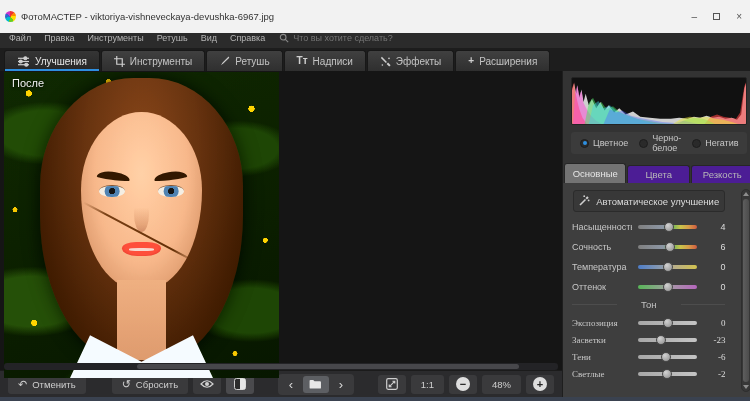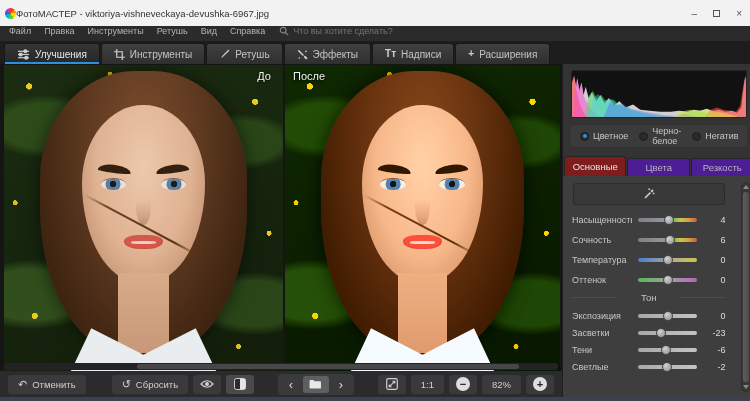--- a/index.html
+++ b/index.html
@@ -1,20 +1,20 @@
 <!DOCTYPE html>
 <html><head>
 <meta charset="utf-8">
 <style>
   * { margin:0; padding:0; box-sizing:border-box; }
   body { font-family:"Liberation Sans","DejaVu Sans",sans-serif; background:#000; }
   .window { width:750px; height:401px; display:flex; flex-direction:column; overflow:hidden; background:#141414; position:relative; }
 
   
-  .titlebar { height:26px; background:#f2f2f2; display:flex; align-items:center; padding:0 8px 0 5px; font-size:9.5px; color:#333; flex:none; }
+  .titlebar { height:33px; background:#f2f2f2; display:flex; align-items:center; padding:0 8px 0 5px; gap:5px; font-size:9.5px; color:#333; flex:none; }
   .logo { width:11px; height:11px; border-radius:50%; background:conic-gradient(#e33 0 12%, #f80 12% 25%, #fd0 25% 40%, #6c2 40% 55%, #0bc 55% 70%, #36c 70% 85%, #c3c 85% 100%); flex:none; }
   .win-controls { margin-left:auto; display:flex; align-items:center; gap:16px; color:#555; font-size:10px; }
   .max-box { width:7px; height:7px; border:1px solid #555; display:inline-block; }
 
   
   .menubar { height:15px; background:#2b2b2b; display:flex; align-items:flex-start; padding:0 9px; font-size:9px; color:#b5b5b5; flex:none; }
   #menu-items { display:flex; gap:13px; }
   .menu-item { cursor:default; }
   .menu-search { display:flex; align-items:center; gap:4px; margin-left:14px; color:#757575; }
 
@@ -98,25 +98,25 @@
   
   .panel { flex:1; background:#333; border-left:1px solid #1e1e1e; display:flex; flex-direction:column; padding-top:4px; min-height:0; }
   .hist-box { margin:2px 8px 7px; height:48px; background:#111; border:1px solid #232323; border-radius:2px; overflow:hidden; flex:none; }
   .hist-box svg { display:block; width:100%; height:100%; }
   .mode-box { margin:0 8px; height:22px; background:#3b3b3b; border-radius:3px; display:flex; align-items:center; gap:11px; padding:0 9px; font-size:9px; color:#c8c8c8; flex:none; }
   .mode { display:flex; align-items:center; gap:4px; cursor:pointer; }
   .radio { width:9px; height:9px; border-radius:50%; background:#2a2a2a; border:1px solid #1d1d1d; flex:none; position:relative; }
   .radio.on::after { content:""; position:absolute; inset:1.5px; border-radius:50%; background:#2e8fe0; }
   .panel-tabs { margin-top:9px; display:flex; align-items:flex-end; flex:none; padding:0 1px; }
   .ptab { flex:1; height:18px; background:#4c1d95; border:1px solid #262626; border-bottom:none; border-radius:3px 3px 0 0; font-size:9.5px; color:#b8b8b8; display:flex; align-items:center; justify-content:center; margin-right:1px; cursor:pointer; }
-  .ptab.active { background:#7f1d1d; height:20px; color:#e6e6e6;text-align:center; }
+  .ptab.active { background:#737373; height:20px; color:#e6e6e6;text-align:center; }
   .panel-body { flex:1; background:#3e3e3e; position:relative; padding:7px 30px 2px 9px; overflow:hidden; min-height:0; }
   .auto-btn { margin:0 auto 7px; width:152px; height:22px; background:#383838; border:1px solid #2b2b2b; border-radius:3px; color:#ddd; font-size:9.5px; display:flex; align-items:center; justify-content:center; gap:6px; cursor:pointer; }
   .srow { display:flex; align-items:center; gap:6px; font-size:9px; color:#c8c8c8; height:16px; margin-bottom:4px; }
-  .srow.tone { height:14px; margin-bottom:3px; }
+  .srow.tone { height:14px; margin-bottom:3px;font-family:Liberation Serif, serif; }
   .slabel { width:60px; flex:none; white-space:nowrap; overflow:hidden; }
   .strack { flex:1; height:4px; border-radius:2px; position:relative; }
   .sthumb { position:absolute; top:50%; transform:translate(-50%,-50%); width:10px; height:10px; border-radius:50%;
     background:radial-gradient(circle at 35% 30%, #d2d2d2, #8d8d8d); border:1px solid #484848; cursor:pointer; }
   .sval { width:22px; text-align:right; flex:none; color:#dcdcdc; }
   .tr-saturation { background:linear-gradient(90deg,#7f7f7f 0%,#8c96a4 42%,#6fb45c 58%,#c9c44a 72%,#d89c48 86%,#cf5a40 100%); }
   .tr-plain-light { background:linear-gradient(90deg,#9c9c9c,#cfcfcf); }
   .tr-temperature { background:linear-gradient(90deg,#4d7dc9 0%,#96a0aa 46%,#b2aa94 54%,#d2c24e 100%); }
   .tr-tint { background:linear-gradient(90deg,#57b657 0%,#98a498 46%,#a698a6 54%,#b566bd 100%); }
   .tr-plain { background:linear-gradient(90deg,#a8a8a8,#c4c4c4); }
@@ -190,69 +190,47 @@
         <span class="tab">
           <span class="tab-icon">
             <svg viewBox="0 0 12 12" width="11" height="11">
               <path d="M10.5 0.5 L4 7 L2 10 L5 8 L11.2 1.8 Z" fill="#cfcfcf"></path>
             </svg>
           </span>
           <span>Ретушь</span>
         </span>
         <span class="tab">
           <span class="tab-icon">
+            <span class="glyph-icon">Tт</span>
+          </span>
+          <span>Надписи</span>
+        </span>
+        <span class="tab">
+          <span class="tab-icon">
             <svg viewBox="0 0 12 12" width="11" height="11">
               <path d="M1.5 1.5 L7 7" stroke="#cfcfcf" stroke-width="1.6"></path>
               <path d="M8 8 L10.8 10.8" stroke="#cfcfcf" stroke-width="2.2"></path>
               <circle cx="9.8" cy="2.6" r="0.9" fill="#cfcfcf"></circle>
               <circle cx="2.6" cy="9.8" r="0.9" fill="#cfcfcf"></circle>
             </svg>
           </span>
           <span>Эффекты</span>
         </span>
         <span class="tab">
           <span class="tab-icon">
-            <span class="glyph-icon">Tт</span>
-          </span>
-          <span>Надписи</span>
-        </span>
-        <span class="tab">
-          <span class="tab-icon">
             <span class="glyph-icon">+</span>
           </span>
           <span>Расширения</span>
         </span>
       </span>
   </div>
 
   <div class="main">
     <div class="canvas-col">
       <div class="photo-area">
-        <div class="photo before" id="photo-before">
-          <span class="photo-label">До</span>
-
-  <div class="scene">
-    <div class="hair"></div>
-    <div class="face">
-      <div class="brow brow-l"></div>
-      <div class="brow brow-r"></div>
-      <div class="eye eye-l">
-                  <div class="iris"></div>
-                </div>
-      <div class="eye eye-r">
-                  <div class="iris"></div>
-                </div>
-      <div class="nose"></div>
-      <div class="lips"></div>
-    </div>
-    <div class="neck"></div>
-    <div class="collar"></div>
-    <div class="strand"></div>
-  </div>
-</div>
         <div class="photo after" id="photo-after">
           <span class="photo-label">После</span>
 
   <div class="scene">
     <div class="hair"></div>
     <div class="face">
       <div class="brow brow-l"></div>
       <div class="brow brow-r"></div>
       <div class="eye eye-l">
                   <div class="iris"></div>
@@ -313,21 +291,21 @@
         <span class="bb-btn icon-btn">
           <svg viewBox="0 0 12 12" width="12" height="12">
               <rect x="0.7" y="0.7" width="10.6" height="10.6" rx="1.5" fill="none" stroke="#cfcfcf" stroke-width="1.2"></rect>
               <path d="M3.2 8.8 L8.8 3.2 M3.2 6.4 V8.8 H5.6 M8.8 5.6 V3.2 H6.4" stroke="#cfcfcf" stroke-width="1.1" fill="none"></path>
             </svg>
         </span>
         <span class="bb-btn">1:1</span>
         <span class="bb-btn icon-btn">
           <span class="circ">−</span>
         </span>
-        <span class="bb-btn">82%</span>
+        <span class="bb-btn">48%</span>
         <span class="bb-btn icon-btn">
           <span class="circ">+</span>
         </span>
       </div>
     </div>
 
     <div class="panel">
       <div class="hist-box">
         <svg viewBox="0 0 166 44" preserveAspectRatio="none">
           <path fill="#e0e0e0" opacity="0.92" d="M0,44 L0,12 L2,5 L4,15 L5,7 L7,19 L9,11 L11,23 L13,15 L16,26 L19,20 L23,29 L27,23 L31,31 L35,26 L40,33 L45,29 L51,35 L58,32 L65,37 L74,38 L84,39 L94,39 L102,38 L110,39 L116,37 L122,38 L128,36 L134,38 L140,37 L146,39 L152,38 L157,40 L161,35 L163,18 L164,10 L166,4 L166,44 Z"></path>
@@ -359,20 +337,21 @@
           <span class="ptab">Резкость</span>
         </div>
       <div class="panel-body">
         <div class="auto-btn">
           <svg viewBox="0 0 12 12" width="12" height="12">
               <path d="M2 10 L7.5 4.5" stroke="#cfcfcf" stroke-width="1.6"></path>
               <path d="M8.2 3.8 L10 2" stroke="#cfcfcf" stroke-width="2"></path>
               <circle cx="10.6" cy="5.4" r="0.9" fill="#cfcfcf"></circle>
               <circle cx="6.2" cy="1.2" r="0.9" fill="#cfcfcf"></circle>
             </svg>
+          <span>Автоматическое улучшение</span>
         </div>
         <div id="sliders-basic">
             <div class="srow ">
               <span class="slabel">Насыщенность</span>
               <div class="strack tr-saturation">
                 <div class="sthumb" style="left:52%"></div>
               </div>
               <span class="sval">4</span>
             </div>
             <div class="srow ">

